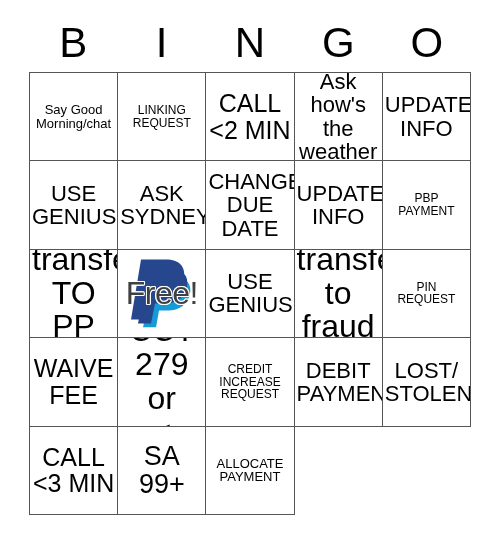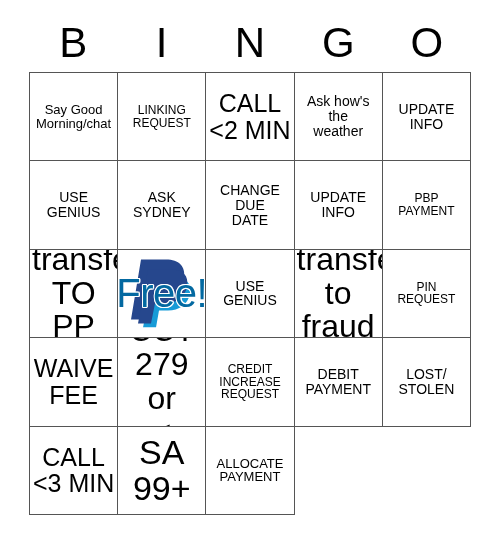--- a/index.html
+++ b/index.html
@@ -77,44 +77,44 @@
     display: block;
     width: 100%;
     line-height: 1.06;
     white-space: pre-line;
     word-break: normal;
   }
 
   
   .fs-xs .cell-text { font-size: 13px; }
   .fs-sm .cell-text { font-size: 12px; }
-  .fs-md .cell-text { font-size: 14px; }
+  .fs-md .cell-text { font-size: 22px; }
   .fs-lg .cell-text { font-size: 32px; }
   .fs-xl .cell-text { font-size: 25px; }
-  .fs-xxl .cell-text { font-size: 34px; }
+  .fs-xxl .cell-text { font-size: 27px; }
 
   
   .cell-free {
     position: relative;
   }
   .free-logo {
     position: absolute;
     left: 50%;
     top: 50%;
     transform: translate(-50%, -52%);
     width: 62px;
     height: 72px;
     pointer-events: none;
   }
   .free-label {
     position: relative;
     z-index: 2;
-    font-size: 40px;
+    font-size: 32px;
     line-height: 1;
-    color: #0369a1;
+    color: #404040;
     letter-spacing: -0.5px;
     -webkit-text-stroke: 0px;
     text-shadow:
        1.1px 0 0 #ffffff, -1.1px 0 0 #ffffff,
        0 1.1px 0 #ffffff, 0 -1.1px 0 #ffffff,
        0.8px 0.8px 0 #ffffff, -0.8px 0.8px 0 #ffffff,
        0.8px -0.8px 0 #ffffff, -0.8px -0.8px 0 #ffffff;
   }
 </style>
 </head>

